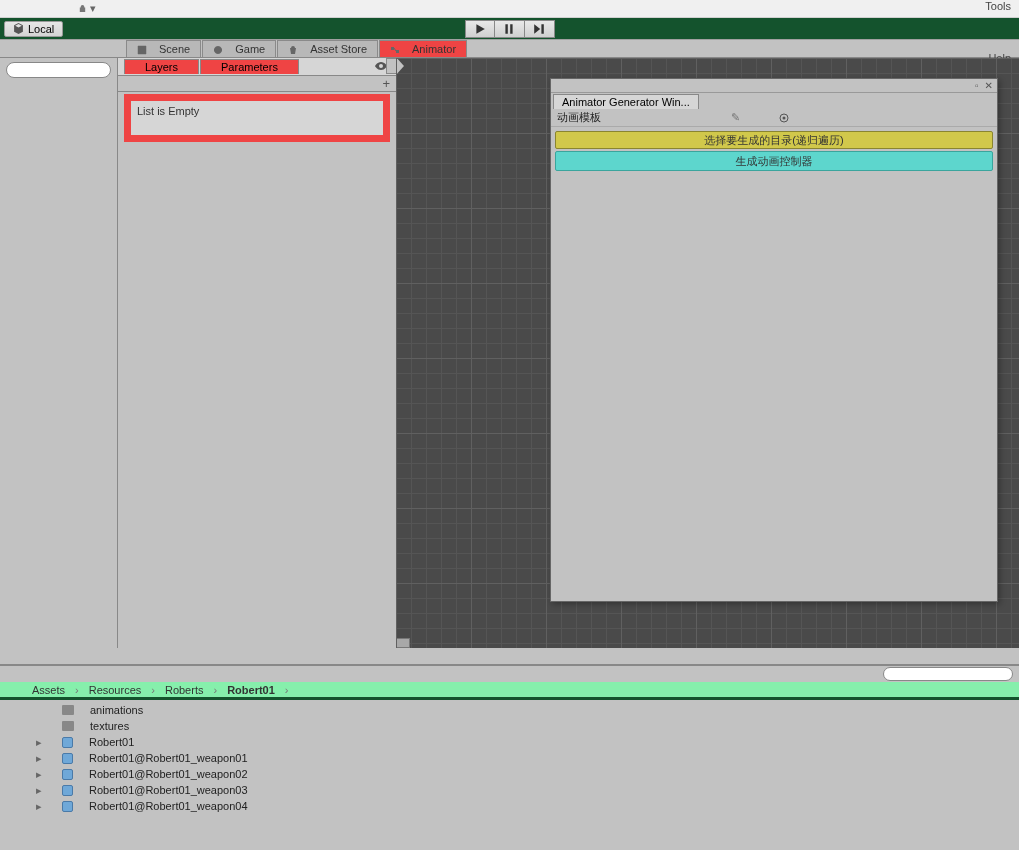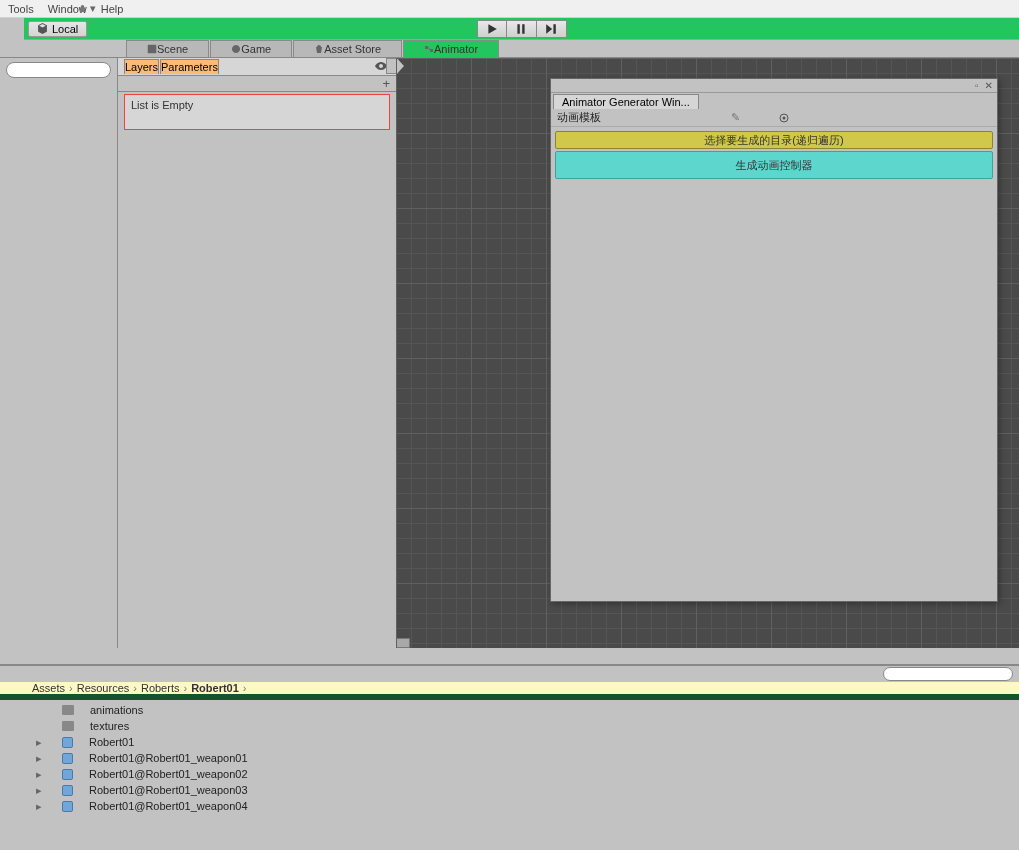--- a/index.html
+++ b/index.html
@@ -1,74 +1,74 @@
 <!DOCTYPE html>
 <html><head>
 <meta charset="utf-8">
 <style>
 * { margin: 0; padding: 0; box-sizing: border-box; font-family: Arial, sans-serif; font-size: 11px; }
 body { width: 1019px; height: 850px; background: #c2c2c2; overflow: hidden; position: relative; }
 
 
-.menu-bar { height: 18px; background: #f0f0f0; display: flex; align-items: center; padding: 0 8px; gap: 14px; border-bottom: 1px solid #d0d0d0; }
+.menu-bar { height: 18px; background: #f0f0f0; display: flex; align-items: flex-end; padding: 0 8px; gap: 14px; border-bottom: 1px solid #d0d0d0; flex-direction: column; }
 .menu-item { color: #444; cursor: pointer; }
 
 
-.toolbar { height: 22px; background: #22c55e; display: flex; align-items: center; padding: 0 4px; border-bottom: 1px solid #a0a0a0; position: relative; margin-left: 24px; }
+.toolbar { height: 22px; background: #14532d; display: flex; align-items: center; padding: 0 4px; border-bottom: 1px solid #a0a0a0; position: relative; }
 .toolbar-btn { background: linear-gradient(#e6e6e6,#d4d4d4); border: 1px solid #999; border-radius: 2px; padding: 1px 8px; display: flex; align-items: center; gap: 4px; cursor: pointer; font-size: 11px; }
 .play-controls { position: absolute; left: 50%; transform: translateX(-50%); display: flex; }
 .play-btn { width: 30px; height: 18px; background: linear-gradient(#e8e8e8,#d0d0d0); border: 1px solid #888; display: flex; align-items: center; justify-content: center; cursor: pointer; }
 .play-btn + .play-btn { border-left: none; }
 .play-btn svg { width: 12px; height: 12px; fill: #333; }
 
 
 .tabs-row { height: 18px; background: #c2c2c2; display: flex; align-items: flex-end; padding-left: 78px; border-bottom: 1px solid #888; }
-.tab { padding: 2px 20px; background: #b8b8b8; border: 1px solid #8a8a8a; border-bottom: none; margin-right: 1px; display: flex; align-items: center; gap: 0; color: #333; cursor: pointer; }
-.tab.active { background: #22c55e; }
+.tab { padding: 2px 10px; background: #b8b8b8; border: 1px solid #8a8a8a; border-bottom: none; margin-right: 1px; display: flex; align-items: flex-end; gap: 12px; color: #333; cursor: pointer; }
+.tab.active { background: #ef4444; }
 .tab-icon { width: 10px; height: 10px; }
 
 
 .main-area { display: flex; height: 590px; }
 .left-panel { width: 118px; background: #c2c2c2; border-right: 1px solid #888; }
 .left-searchbox { margin: 4px 6px; height: 16px; background: #fff; border: 1px solid #888; border-radius: 8px; }
 
 .animator-panel { flex: 1; display: flex; }
 .layers-panel { width: 278px; background: #c2c2c2; display: flex; flex-direction: column; }
 .layers-tabs { display: flex; align-items: center; height: 18px; background: #d6d6d6; border-bottom: 1px solid #888; padding-left: 6px; position: relative; }
-.layers-tab { padding: 1px 0; background: #fdba74; border: 1px solid #888; border-bottom: none; margin-right: 1px; cursor: pointer; }
+.layers-tab { padding: 1px 20px; background: #ef4444; border: 1px solid #888; border-bottom: none; margin-right: 1px; cursor: pointer; }
 .layers-tabs .eye { position: absolute; right: 8px; }
 .add-row { height: 16px; background: #c2c2c2; display: flex; align-items: center; justify-content: flex-end; padding: 0 6px; border-bottom: 1px solid #888; }
-.empty-box { margin: 2px 6px; height: 36px; background: #d6d6d6; border: 1px solid #ef4444; padding: 4px 6px; color: #333; }
+.empty-box { margin: 2px 6px; height: 48px; background: #d6d6d6; border: 7px solid #ef4444; padding: 4px 6px; color: #333; }
 
 .canvas { flex: 1; background: #4a4a4a; position: relative; background-image: linear-gradient(#555 1px, transparent 1px), linear-gradient(90deg, #555 1px, transparent 1px); background-size: 15px 15px; }
 .canvas::after { content:''; position:absolute; inset:0; background-image: linear-gradient(#606060 1px, transparent 1px), linear-gradient(90deg, #606060 1px, transparent 1px); background-size: 75px 75px; pointer-events:none; }
 .canvas-arrow-tab { position:absolute; top:0; left:-10px; width:18px; height:16px; background:#c2c2c2; clip-path: polygon(0 0, 60% 0, 100% 50%, 60% 100%, 0 100%); border:1px solid #888; }
 .canvas-scroll-h { position:absolute; bottom:0; left:0; width:14px; height:10px; background:#a8a8a8; border:1px solid #777; }
 
 
 .float-win { position: absolute; left: 550px; top: 78px; width: 448px; height: 524px; background: #c2c2c2; border: 1px solid #666; box-shadow: 2px 2px 6px rgba(0,0,0,0.3); display: flex; flex-direction: column; }
 .float-titlebar { height: 14px; display: flex; justify-content: flex-end; align-items: center; background: #c2c2c2; border-bottom: 1px solid #999; padding: 0 4px; gap: 6px; }
 .float-titlebar span { color: #555; font-size: 10px; cursor: pointer; }
 .float-tab { height: 16px; display: flex; align-items: center; }
 .float-tab-label { background: #d6d6d6; border: 1px solid #888; border-bottom: none; padding: 1px 8px; margin-left: 2px; }
 .field-row { height: 18px; display: flex; align-items: center; background: #c2c2c2; border-bottom: 1px solid #aaa; gap: 32px; }
 .field-label { width: 148px; padding-left: 6px; color: #222; }
 .field-input { flex: 1; height: 16px; background: linear-gradient(#dadada,#c8c8c8); border: 1px solid #888; border-radius: 2px; display: flex; align-items: center; padding: 0 4px; gap: 4px; color: #222; }
 .field-input .mini-icon { width:10px; height:10px; }
 .field-circle { width: 14px; height: 14px; display: flex; align-items:center; justify-content:center; margin: 0 2px; cursor: pointer; }
 .field-edit { width: 12px; cursor: pointer; color:#777; }
 .btn-row { display: flex; gap: 4px; padding: 4px 4px 2px; border-radius: 6px; }
 .yellow-btn { flex: 1; height: 18px; background: #d1c84b; border: 1px solid #8a8530; border-radius: 2px; display: flex; align-items: center; justify-content: center; color: #333; cursor: pointer; }
-.teal-btn { margin: 0 4px 4px; height: 28px; background: #5dd6cd; border: 1px solid #3aa59d; border-radius: 2px; display: flex; align-items: center; justify-content: center; color: #333; cursor: pointer; }
+.teal-btn { margin: 0 4px 4px; height: 20px; background: #5dd6cd; border: 1px solid #3aa59d; border-radius: 2px; display: flex; align-items: center; justify-content: center; color: #333; cursor: pointer; }
 
 
 .project-panel { position: absolute; bottom: 0; left: 0; right: 0; height: 186px; background: #c2c2c2; border-top: 2px solid #888; }
 .project-search { height: 16px; display: flex; justify-content: flex-end; align-items: center; padding: 0 6px; }
 .project-search .search-field { width: 130px; height: 14px; background: #fff; border: 1px solid #888; border-radius: 8px; }
-.breadcrumb { height: 18px; display: flex; align-items: center; padding-left: 32px; background: #fef9c3; border-bottom: 6px solid #14532d; gap: 0; }
+.breadcrumb { height: 18px; display: flex; align-items: center; padding-left: 32px; background: #86efac; border-bottom: 3px solid #14532d; gap: 6px; }
 .breadcrumb span { color: #333; }
 .breadcrumb .sep { color: #777; margin: 0 4px; }
 .breadcrumb .current { font-weight: bold; }
 .project-list { padding: 2px 0 2px 36px; }
 .project-item { display: flex; align-items: center; height: 16px; gap: 16px; color: #222; cursor: pointer; }
 .project-item .disclosure { width: 10px; color: #666; }
 .folder-icon { width: 12px; height: 10px; background: #888; border-radius: 1px; display: inline-block; }
 .prefab-icon { width: 11px; height: 11px; background: #6fa8d8; border-radius: 2px; display: inline-block; border: 1px solid #4a7aa8; }
 
 </style>

